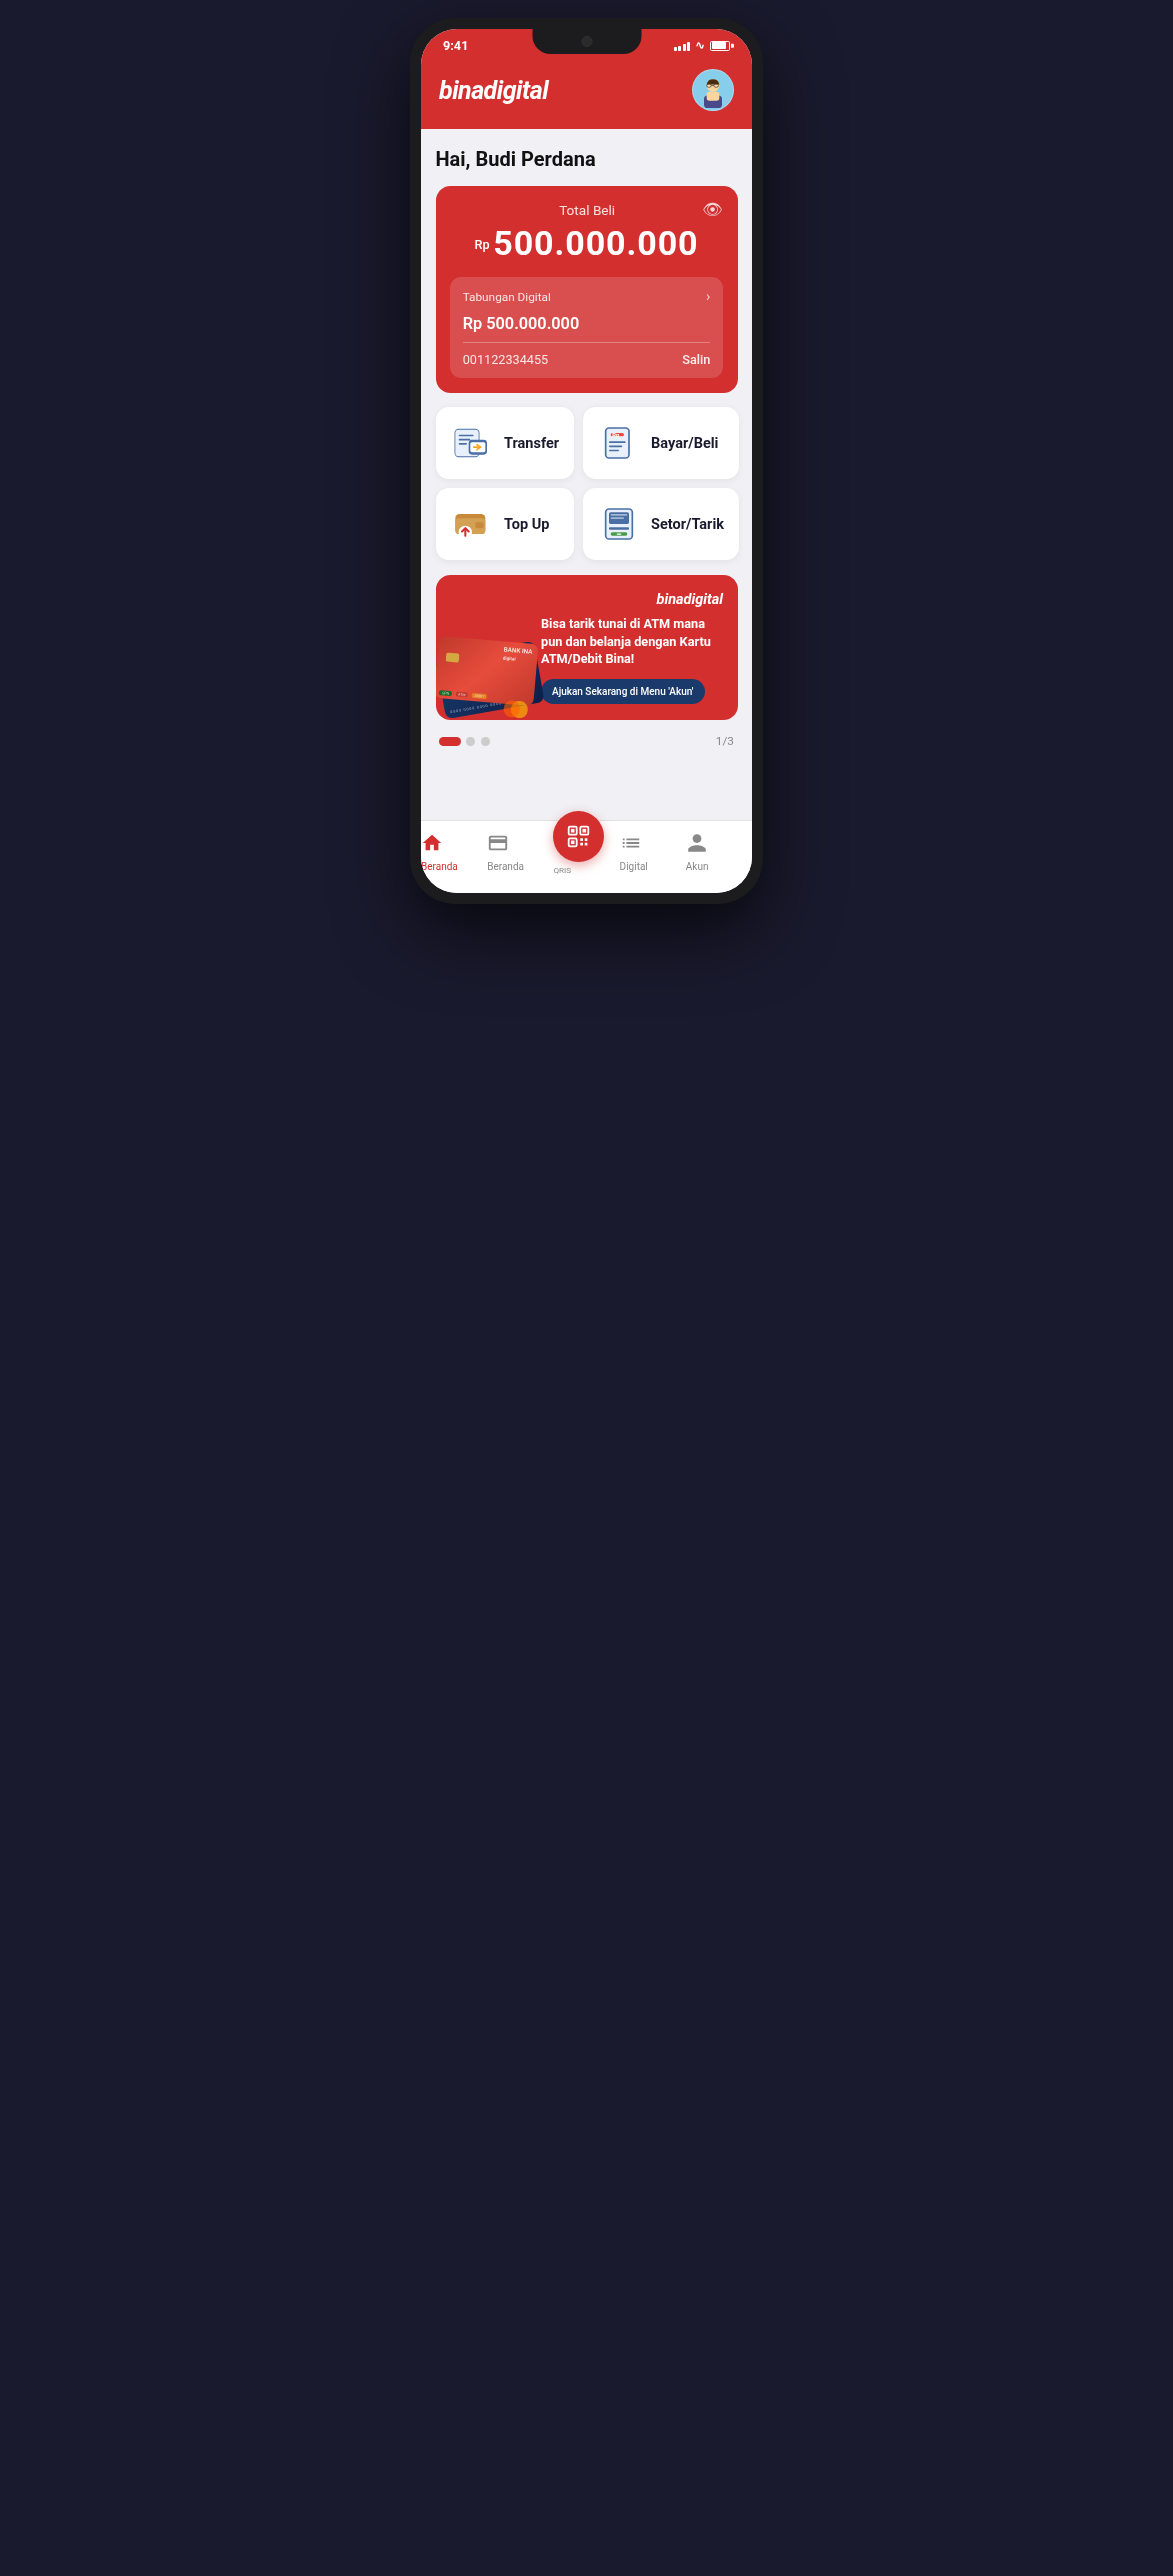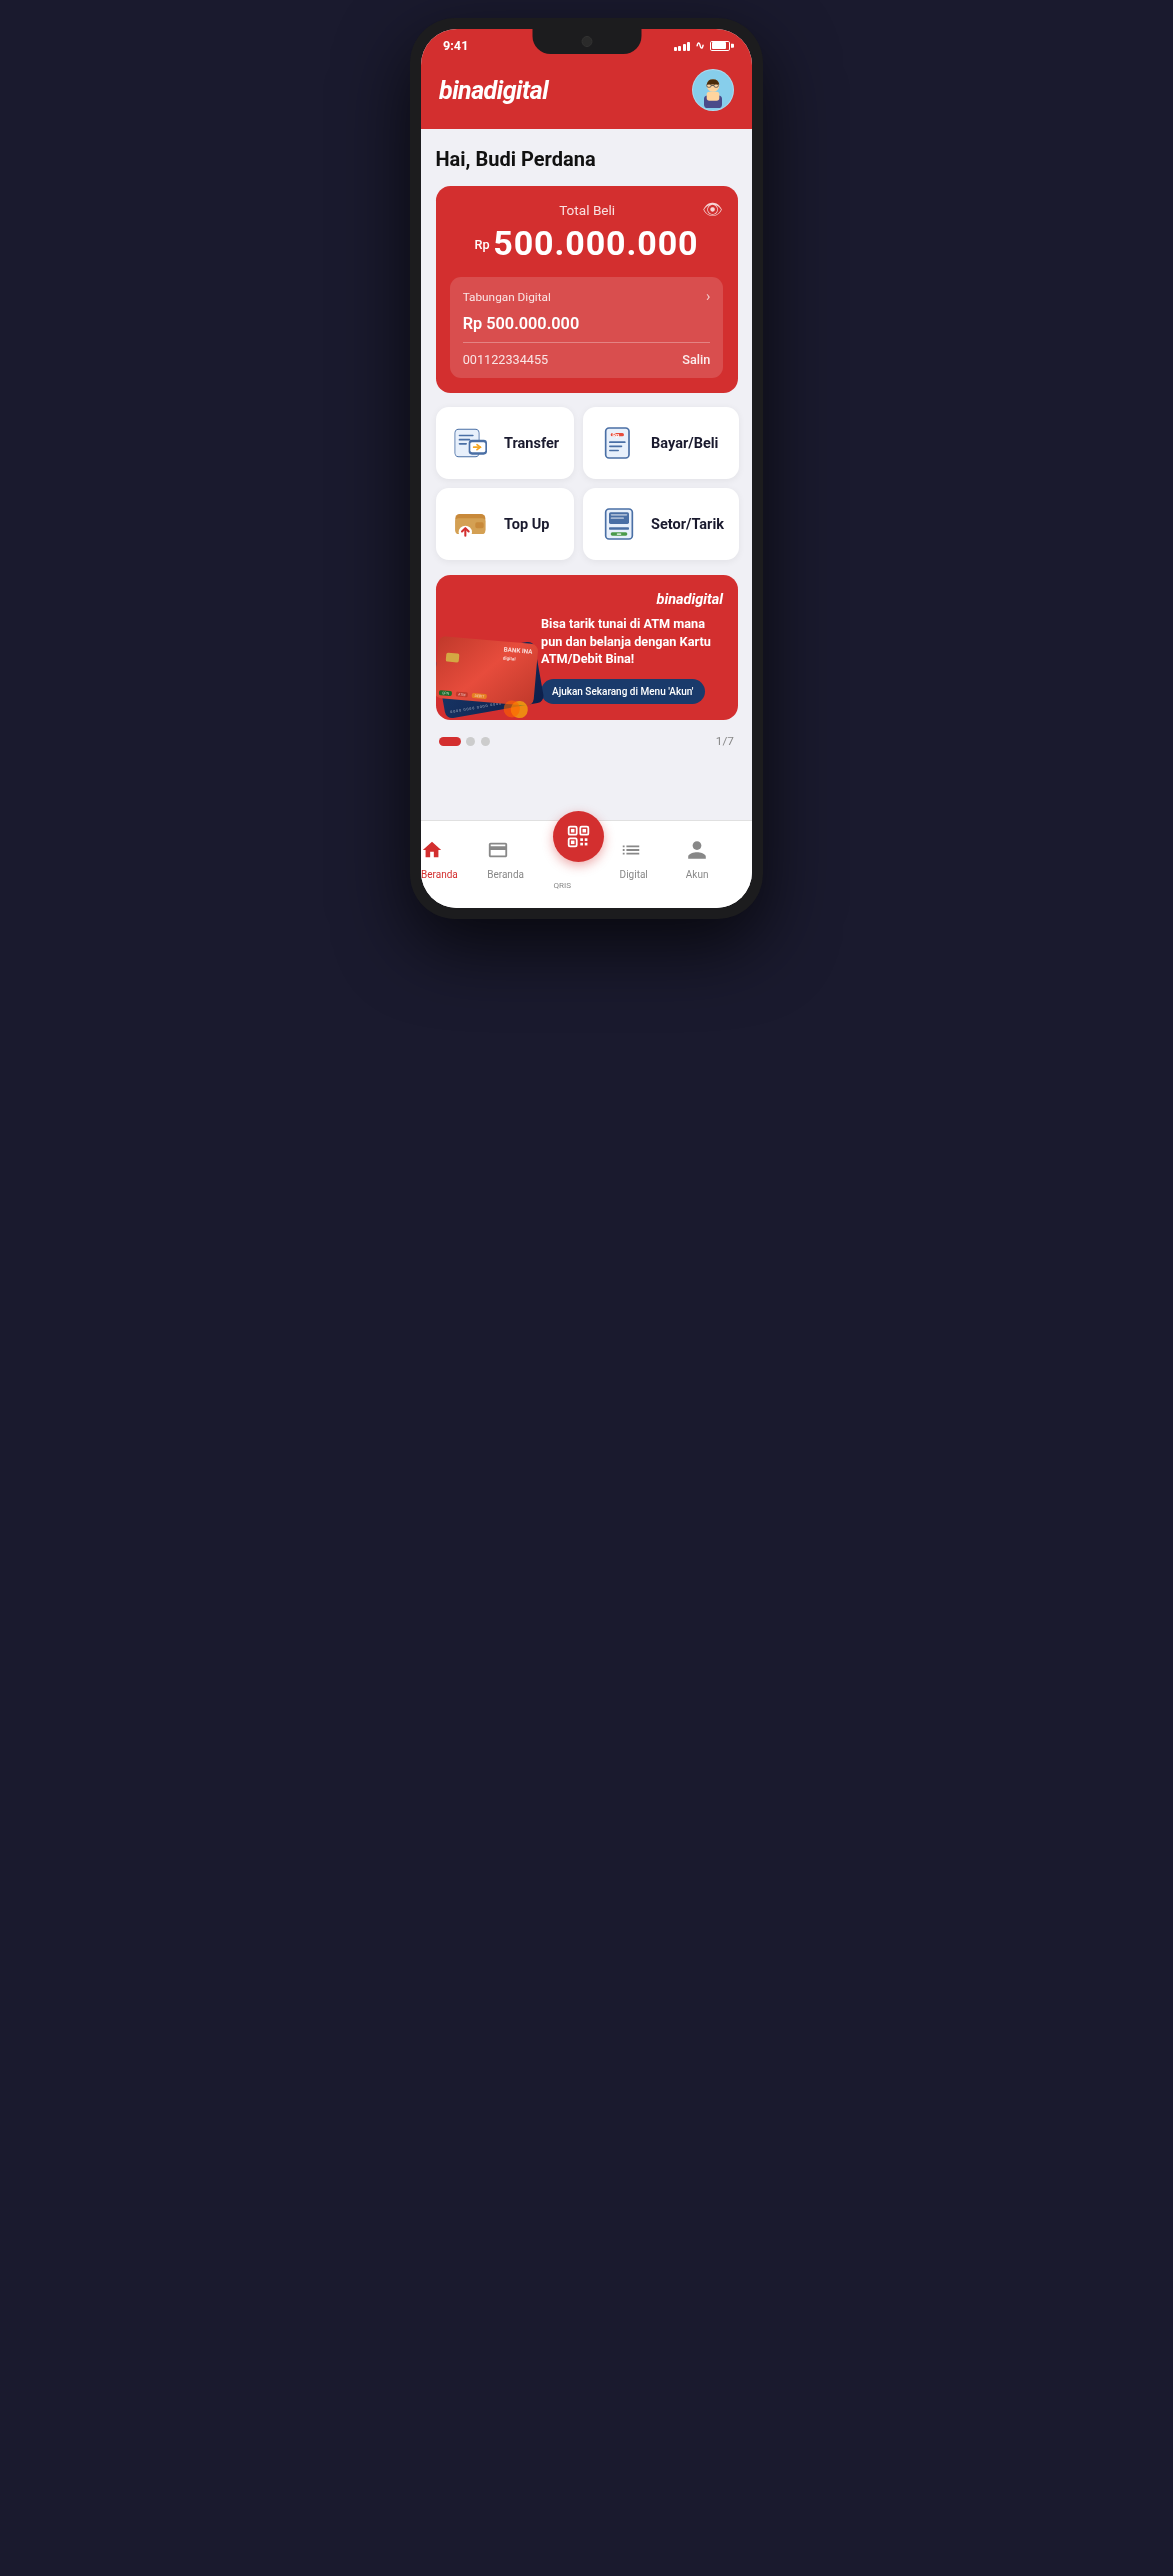--- a/index.html
+++ b/index.html
@@ -588,21 +588,21 @@
           <div class="banner-cta">Ajukan Sekarang di Menu 'Akun'</div>
         </div>
       </div>
 
       <div class="dots-indicator">
         <div class="dots-left">
           <div class="dot active"></div>
           <div class="dot"></div>
           <div class="dot"></div>
         </div>
-        <span class="dots-count">1/7</span>
+        <span class="dots-count">1/3</span>
       </div>
 
     </div>
 
     <div class="bottom-nav">
 
       <div class="nav-item">
         <span class="nav-icon active">
           <svg width="22" height="22" viewBox="0 0 24 24" fill="#d32f2f">
             <path d="M10 20v-6h4v6h5v-8h3L12 3 2 12h3v8z"></path>
@@ -628,21 +628,21 @@
             <rect x="16" y="3" width="9" height="9" rx="1.5" fill="none" stroke="white" stroke-width="2"></rect>
             <rect x="18.5" y="5.5" width="4" height="4" fill="white"></rect>
             <rect x="3" y="16" width="9" height="9" rx="1.5" fill="none" stroke="white" stroke-width="2"></rect>
             <rect x="5.5" y="18.5" width="4" height="4" fill="white"></rect>
             <rect x="16" y="16" width="3" height="3" fill="white"></rect>
             <rect x="21" y="16" width="3" height="3" fill="white"></rect>
             <rect x="16" y="21" width="3" height="3" fill="white"></rect>
             <rect x="21" y="21" width="3" height="3" fill="white"></rect>
           </svg>
         </div>
-        <span class="nav-label" style="font-size:8.1px; color:#888; margin-top:16px;">QRIS</span>
+        <span class="nav-label" style="font-size:8.1px; color:#888; margin-top:1px;">QRIS</span>
       </div>
 
       <div class="nav-item">
         <span class="nav-icon">
           <svg width="22" height="22" viewBox="0 0 24 24" fill="#888">
             <path d="M3 13h2v-2H3v2zm0 4h2v-2H3v2zm0-8h2V7H3v2zm4 4h14v-2H7v2zm0 4h14v-2H7v2zM7 7v2h14V7H7z"></path>
           </svg>
         </span>
         <span class="nav-label">Digital</span>
       </div>

